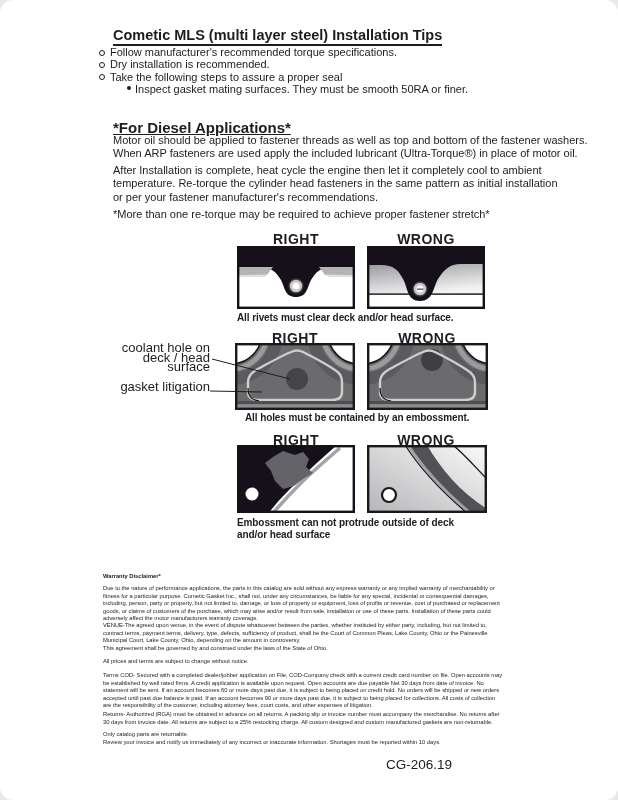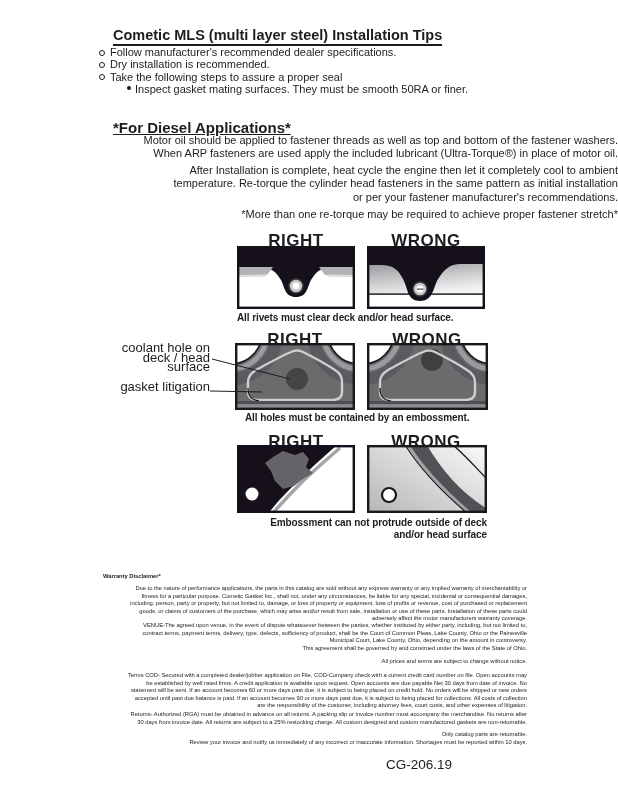--- a/index.html
+++ b/index.html
@@ -1,58 +1,58 @@
 <!DOCTYPE html>
 <html><head>
 <meta charset="utf-8">
 <style>
   html,body{margin:0;padding:0;background:#e8e8e8;}
   #page{
     position:relative;width:618px;height:800px;background:#ffffff;
-    font-family:"Liberation Sans",sans-serif;color:#1d1d1f;overflow:hidden;
+    font-family:"Liberation Sans",sans-serif;color:#1d1d1f;overflow:hidden;border-radius:13px;
   }
   .abs{position:absolute;}
-  .pre{white-space:pre-line;text-align:right;}
+  .pre{white-space:pre-line;}
   
   #title{left:113px;top:26px;font-size:14.5px;font-weight:bold;
     border-bottom:2px solid #1d1d1f;padding-bottom:1px;display:inline-block;}
   
   #tips{left:99px;top:46px;width:505px;font-size:11px;line-height:12.3px;}
   .brow{display:flex;}
   .bmark{width:4px;height:4px;border:1px solid #1d1d1f;border-radius:50%;
     margin:3.5px 5px 0 0;flex:none;}
   .srow{display:flex;margin-left:28px;}
   .smark{width:4px;height:4px;background:#1d1d1f;border-radius:50%;
     margin:3.5px 4px 0 0;flex:none;}
   
   #diesel-h{left:113px;top:119px;font-size:15px;font-weight:bold;text-decoration:underline;}
   .bodyp{left:113px;width:505px;font-size:11px;line-height:13.4px;}
   
-  .dlabel{font-size:17px;font-weight:bold;width:120px;text-align:center;letter-spacing:.5px;}
+  .dlabel{font-size:14px;font-weight:bold;width:120px;text-align:center;letter-spacing:.5px;}
   .dcaption{font-size:10px;font-weight:bold;letter-spacing:-.1px;}
   .anno{font-size:13px;line-height:9.5px;text-align:right;width:112px;left:98px;}
   
   .foot{left:103px;width:424px;font-size:5.8px;line-height:7.5px;letter-spacing:-.02px;}
   .foot-h{font-weight:bold;}
   #pagenum{left:386px;top:757px;font-size:13.5px;}
   svg{display:block;}
 </style>
 </head>
 <body>
 
 <div id="page">
 
   <div class="abs" style="left:113px;top:26px;">
     <span id="title">Cometic MLS (multi layer steel) Installation Tips</span>
   </div>
 
   <div id="tips" class="abs">
     <div class="brow">
       <span class="bmark"></span>
-      <span>Follow manufacturer's recommended dealer specifications.</span>
+      <span>Follow manufacturer's recommended torque specifications.</span>
     </div>
     <div class="brow">
       <span class="bmark"></span>
       <span>Dry installation is recommended.</span>
     </div>
     <div class="brow">
       <span class="bmark"></span>
       <span>Take the following steps to assure a proper seal</span>
     </div>
     <div class="srow">

